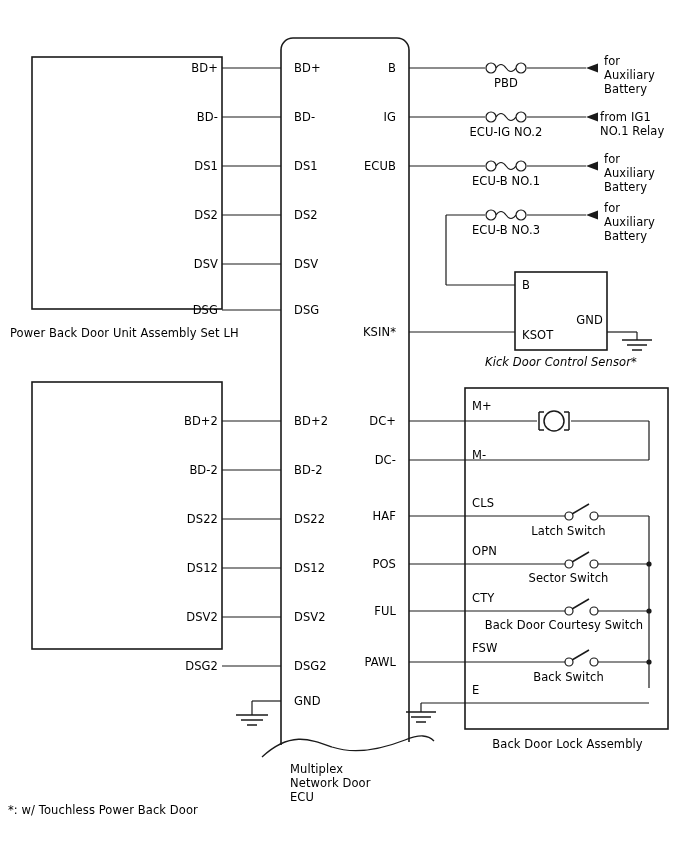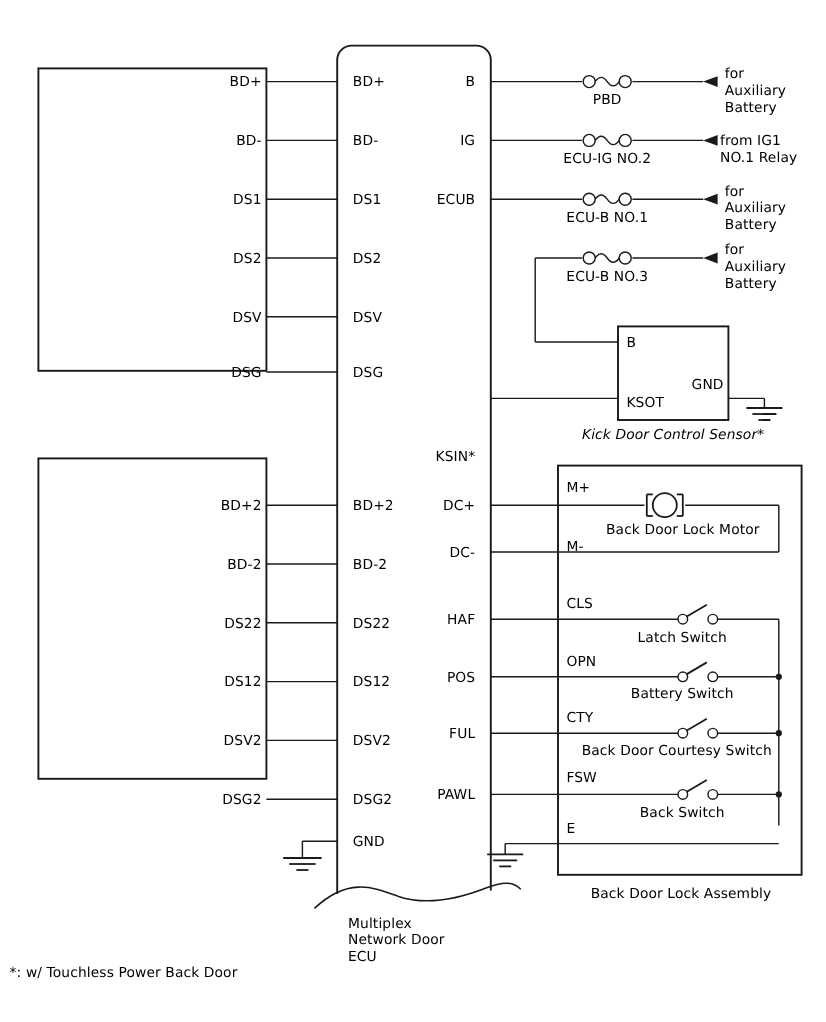--- a/index.html
+++ b/index.html
@@ -169,20 +169,21 @@
 
     </g>
   </svg>
 
   <div class="lbl lbl-r" style="left:132px; top:61px; width:86px;">BD+</div>
   <div class="lbl lbl-r" style="left:132px; top:110px; width:86px;">BD-</div>
   <div class="lbl lbl-r" style="left:132px; top:159px; width:86px;">DS1</div>
   <div class="lbl lbl-r" style="left:132px; top:208px; width:86px;">DS2</div>
   <div class="lbl lbl-r" style="left:132px; top:257px; width:86px;">DSV</div>
   <div class="lbl lbl-r" style="left:132px; top:303px; width:86px;">DSG</div>
+  <div class="lbl cap" style="left:10px; top:326px;">Power Back Door Unit Assembly Set LH</div>
 
   <div class="lbl lbl-r" style="left:124px; top:414px; width:94px;">BD+2</div>
   <div class="lbl lbl-r" style="left:124px; top:463px; width:94px;">BD-2</div>
   <div class="lbl lbl-r" style="left:124px; top:512px; width:94px;">DS22</div>
   <div class="lbl lbl-r" style="left:124px; top:561px; width:94px;">DS12</div>
   <div class="lbl lbl-r" style="left:124px; top:610px; width:94px;">DSV2</div>
   <div class="lbl lbl-r" style="left:124px; top:659px; width:94px;">DSG2</div>
 
   <div class="lbl" style="left:294px; top:61px;">BD+</div>
   <div class="lbl" style="left:294px; top:110px;">BD-</div>
@@ -194,21 +195,21 @@
   <div class="lbl" style="left:294px; top:463px;">BD-2</div>
   <div class="lbl" style="left:294px; top:512px;">DS22</div>
   <div class="lbl" style="left:294px; top:561px;">DS12</div>
   <div class="lbl" style="left:294px; top:610px;">DSV2</div>
   <div class="lbl" style="left:294px; top:659px;">DSG2</div>
   <div class="lbl" style="left:294px; top:694px;">GND</div>
 
   <div class="lbl lbl-r" style="left:336px; top:61px; width:60px;">B</div>
   <div class="lbl lbl-r" style="left:336px; top:110px; width:60px;">IG</div>
   <div class="lbl lbl-r" style="left:336px; top:159px; width:60px;">ECUB</div>
-  <div class="lbl lbl-r" style="left:330px; top:325px; width:66px;margin-top:48px;">KSIN*</div>
+  <div class="lbl lbl-r" style="left:330px; top:325px; width:66px;">KSIN*</div>
   <div class="lbl lbl-r" style="left:336px; top:414px; width:60px;">DC+</div>
   <div class="lbl lbl-r" style="left:336px; top:453px; width:60px;">DC-</div>
   <div class="lbl lbl-r" style="left:336px; top:509px; width:60px;">HAF</div>
   <div class="lbl lbl-r" style="left:336px; top:557px; width:60px;">POS</div>
   <div class="lbl lbl-r" style="left:336px; top:604px; width:60px;">FUL</div>
   <div class="lbl lbl-r" style="left:330px; top:655px; width:66px;">PAWL</div>
 
   <div class="lbl" style="left:290px; top:762px;">Multiplex</div>
   <div class="lbl" style="left:290px; top:776px;">Network Door</div>
   <div class="lbl" style="left:290px; top:790px;">ECU</div>
@@ -239,22 +240,21 @@
   <div class="lbl" style="left:485px; top:355px;font-style:italic;">Kick Door Control Sensor*</div>
 
   <div class="lbl" style="left:472px; top:399px;">M+</div>
   <div class="lbl" style="left:472px; top:448px;">M-</div>
   <div class="lbl" style="left:472px; top:496px;">CLS</div>
   <div class="lbl" style="left:472px; top:544px;">OPN</div>
   <div class="lbl" style="left:472px; top:591px;">CTY</div>
   <div class="lbl" style="left:472px; top:641px;">FSW</div>
   <div class="lbl" style="left:472px; top:683px;">E</div>
 
-  <div class="lbl lbl-c" style="left:484px; top:434px; width:170px;">Back Door Lock Motor</div>
   <div class="lbl lbl-c" style="left:496px; top:524px; width:145px;">Latch Switch</div>
-  <div class="lbl lbl-c" style="left:496px; top:571px; width:145px;">Battery Switch</div>
+  <div class="lbl lbl-c" style="left:496px; top:571px; width:145px;">Sector Switch</div>
   <div class="lbl lbl-c" style="left:464px; top:618px; width:200px;">Back Door Courtesy Switch</div>
   <div class="lbl lbl-c" style="left:496px; top:670px; width:145px;">Back Switch</div>
   <div class="lbl" style="left:8px; top:803px;">*: w/ Touchless Power Back Door</div>
 
   <div class="lbl lbl-c" style="left:466px; top:737px; width:203px;">Back Door Lock Assembly</div>
 
 </div>
 
 </body></html>

